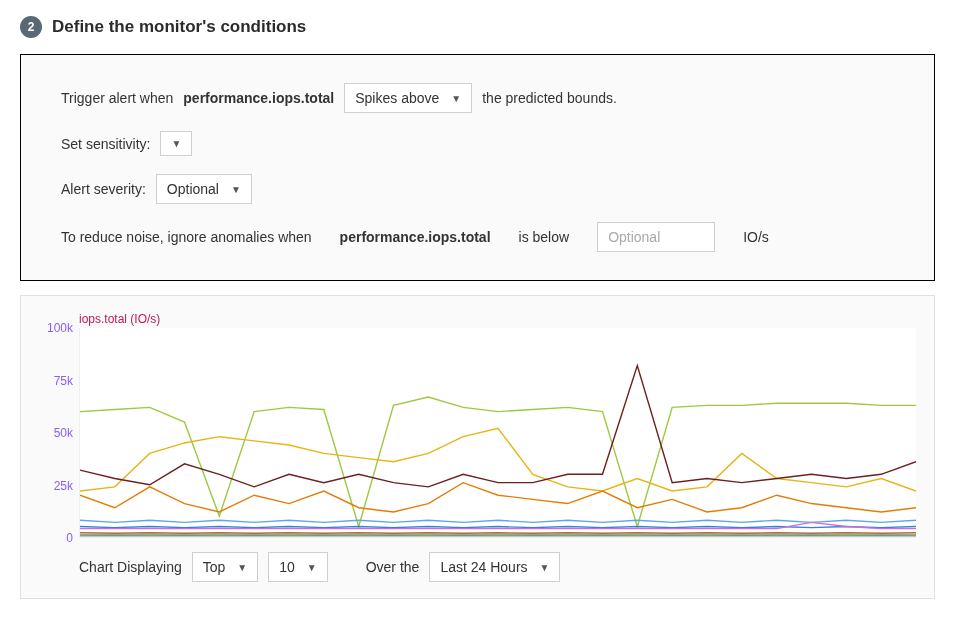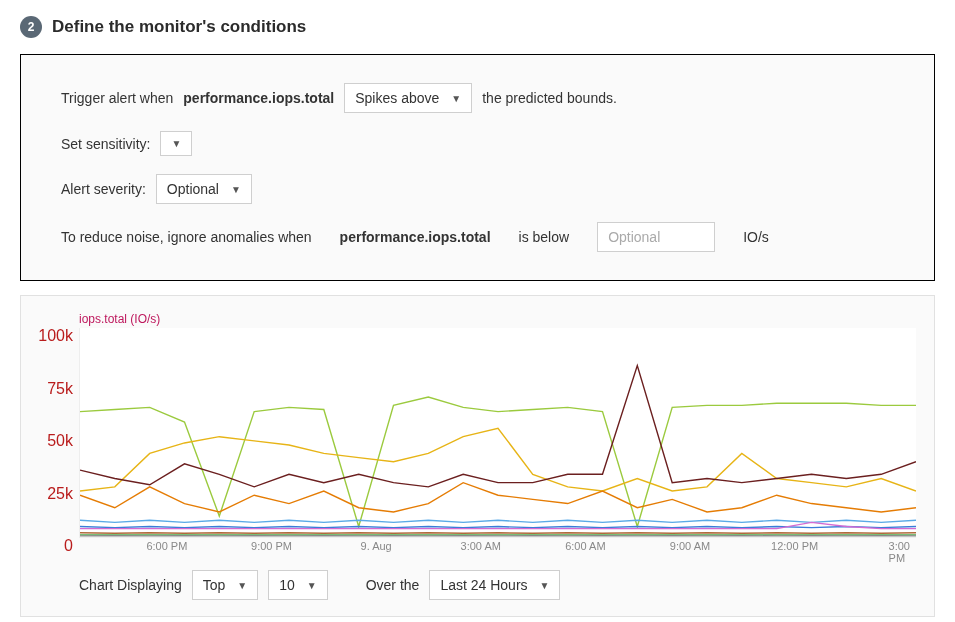--- a/index.html
+++ b/index.html
@@ -86,23 +86,22 @@
     font-size: 12px;
     color: #be185d;
     margin: 0 0 2px 40px;
   }
   .chart-wrap {
     display: flex;
   }
   .y-axis {
     width: 40px;
     position: relative;
-    font-size: 16px;
-    color: #b91c1c;
-    margin-top: 8px;
+    font-size: 12px;
+    color: #8b5cf6;
   }
   .y-tick {
     position: absolute;
     right: 6px;
     transform: translateY(-50%);
   }
   .plot {
     flex: 1;
     position: relative;
     height: 210px;
@@ -194,30 +193,20 @@
             <path d="M0.0 168.0 L33.3 180.6 L66.7 159.6 L100.0 176.4 L133.3 184.8 L166.7 168.0 L200.0 176.4 L233.3 163.8 L266.7 180.6 L300.0 184.8 L333.3 176.4 L366.7 155.4 L400.0 168.0 L433.3 172.2 L466.7 176.4 L500.0 163.8 L533.3 180.6 L566.7 172.2 L600.0 184.8 L633.3 180.6 L666.7 168.0 L700.0 176.4 L733.3 180.6 L766.7 184.8 L800.0 180.6 " fill="none" stroke="#e57c04" stroke-width="1.4" vector-effect="non-scaling-stroke"></path>
             <path d="M0.0 193.2 L33.3 195.3 L66.7 193.2 L100.0 195.3 L133.3 193.2 L166.7 195.3 L200.0 193.2 L233.3 195.3 L266.7 193.2 L300.0 195.3 L333.3 193.2 L366.7 195.3 L400.0 193.2 L433.3 195.3 L466.7 193.2 L500.0 195.3 L533.3 193.2 L566.7 195.3 L600.0 193.2 L633.3 195.3 L666.7 193.2 L700.0 195.3 L733.3 193.2 L766.7 195.3 L800.0 193.2 " fill="none" stroke="#5aa9e6" stroke-width="1.4" vector-effect="non-scaling-stroke"></path>
             <path d="M0.0 199.5 L33.3 200.6 L66.7 199.5 L100.0 200.6 L133.3 199.5 L166.7 200.6 L200.0 199.5 L233.3 200.6 L266.7 199.5 L300.0 200.6 L333.3 199.5 L366.7 200.6 L400.0 199.5 L433.3 200.6 L466.7 199.5 L500.0 200.6 L533.3 199.5 L566.7 200.6 L600.0 199.5 L633.3 200.6 L666.7 199.5 L700.0 200.6 L733.3 199.5 L766.7 200.6 L800.0 199.5 " fill="none" stroke="#3b7dd8" stroke-width="1.4" vector-effect="non-scaling-stroke"></path>
             <path d="M0.0 201.6 L33.3 201.6 L66.7 201.6 L100.0 201.6 L133.3 201.6 L166.7 201.6 L200.0 201.6 L233.3 201.6 L266.7 201.6 L300.0 201.6 L333.3 201.6 L366.7 201.6 L400.0 201.6 L433.3 201.6 L466.7 201.6 L500.0 201.6 L533.3 201.6 L566.7 201.6 L600.0 201.6 L633.3 201.6 L666.7 201.6 L700.0 195.3 L733.3 199.5 L766.7 201.6 L800.0 201.6 " fill="none" stroke="#d36bd3" stroke-width="1.4" vector-effect="non-scaling-stroke"></path>
             <path d="M0.0 205.8 L33.3 206.2 L66.7 205.8 L100.0 206.2 L133.3 205.8 L166.7 206.2 L200.0 205.8 L233.3 206.2 L266.7 205.8 L300.0 206.2 L333.3 205.8 L366.7 206.2 L400.0 205.8 L433.3 206.2 L466.7 205.8 L500.0 206.2 L533.3 205.8 L566.7 206.2 L600.0 205.8 L633.3 206.2 L666.7 205.8 L700.0 206.2 L733.3 205.8 L766.7 206.2 L800.0 205.8 " fill="none" stroke="#b06a3b" stroke-width="1.4" vector-effect="non-scaling-stroke"></path>
             <path d="M0.0 207.9 L33.3 207.9 L66.7 207.9 L100.0 207.9 L133.3 207.9 L166.7 207.9 L200.0 207.9 L233.3 207.9 L266.7 207.9 L300.0 207.9 L333.3 207.9 L366.7 207.9 L400.0 207.9 L433.3 207.9 L466.7 207.9 L500.0 207.9 L533.3 207.9 L566.7 207.9 L600.0 207.9 L633.3 207.9 L666.7 207.9 L700.0 207.9 L733.3 207.9 L766.7 207.9 L800.0 207.9 " fill="none" stroke="#4aa84a" stroke-width="1.4" vector-effect="non-scaling-stroke"></path>
             <path d="M0.0 208.9 L33.3 208.7 L66.7 208.9 L100.0 208.7 L133.3 208.9 L166.7 208.7 L200.0 208.9 L233.3 208.7 L266.7 208.9 L300.0 208.7 L333.3 208.9 L366.7 208.7 L400.0 208.9 L433.3 208.7 L466.7 208.9 L500.0 208.7 L533.3 208.9 L566.7 208.7 L600.0 208.9 L633.3 208.7 L666.7 208.9 L700.0 208.7 L733.3 208.9 L766.7 208.7 L800.0 208.9 " fill="none" stroke="#888" stroke-width="1.4" vector-effect="non-scaling-stroke"></path>
           </svg>
       </div>
     </div>
-    <div class="x-axis" id="x-axis">
-        <div class="x-tick" style="left: 10.5%;">6:00 PM</div>
-        <div class="x-tick" style="left: 23%;">9:00 PM</div>
-        <div class="x-tick" style="left: 35.5%;">9. Aug</div>
-        <div class="x-tick" style="left: 48%;">3:00 AM</div>
-        <div class="x-tick" style="left: 60.5%;">6:00 AM</div>
-        <div class="x-tick" style="left: 73%;">9:00 AM</div>
-        <div class="x-tick" style="left: 85.5%;">12:00 PM</div>
-        <div class="x-tick" style="left: 98%;">3:00 PM</div>
-      </div>
 
     <div class="chart-controls">
       <span class="label-text">Chart Displaying</span>
       <div class="select">
         <span>Top</span>
         <span class="caret">▼</span>
       </div>
       <div class="select">
         <span>10</span>
         <span class="caret">▼</span>

